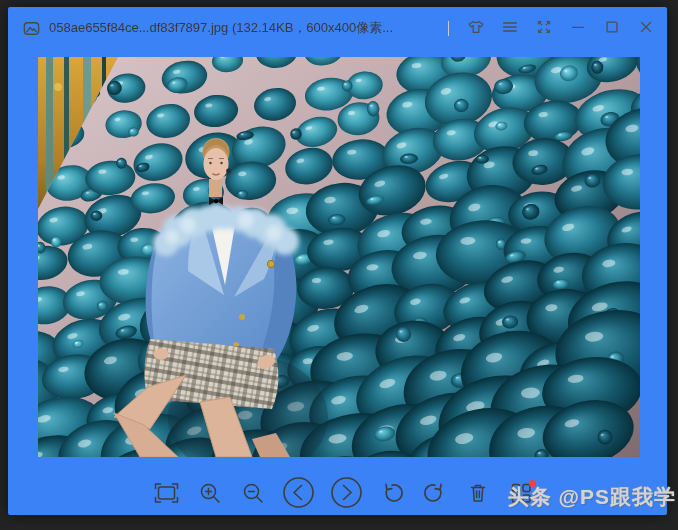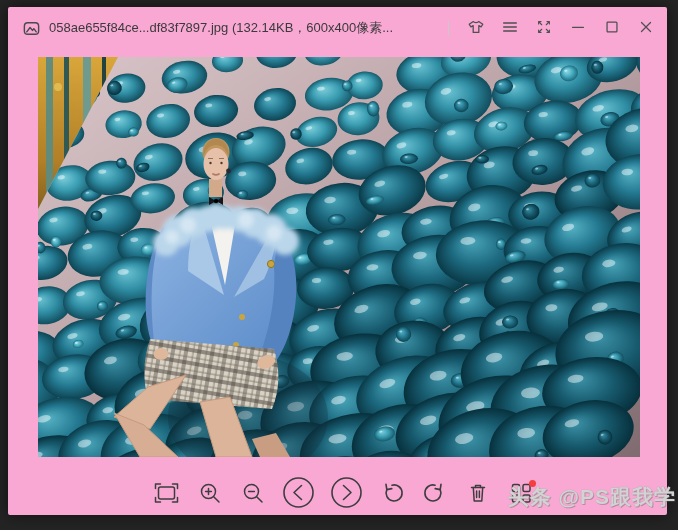--- a/index.html
+++ b/index.html
@@ -5,21 +5,21 @@
   * { margin:0; padding:0; box-sizing:border-box; }
   html,body { width:678px; height:530px; }
   body {
     position:relative;
     background:#242424;
     font-family:"Liberation Sans", sans-serif;
     overflow:hidden;
   }
   .window {
     position:absolute; left:8px; top:7px; width:659px; height:508px;
-    background:#f9a8d4; border-radius:2px;
+    background:#3b82f6; border-radius:2px;
     box-shadow:0 0 16px rgba(0,0,0,.55);
   }
   
   .titlebar {
     position:absolute; top:0; left:0; right:0; height:42px;
     display:flex; align-items:center; padding:0 8px 0 14px;
   }
   .file-icon { display:flex; align-items:center; color:#4a4a4a; }
   .title {
     margin-left:8px; flex:1; font-size:13px; color:#3a3a3a;

